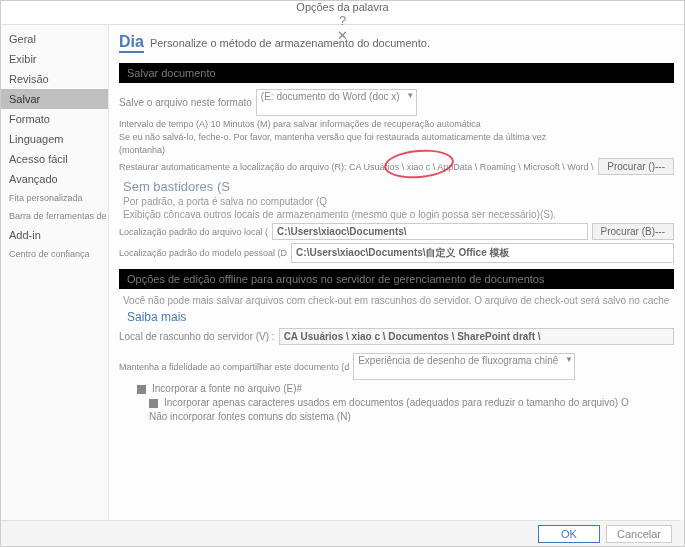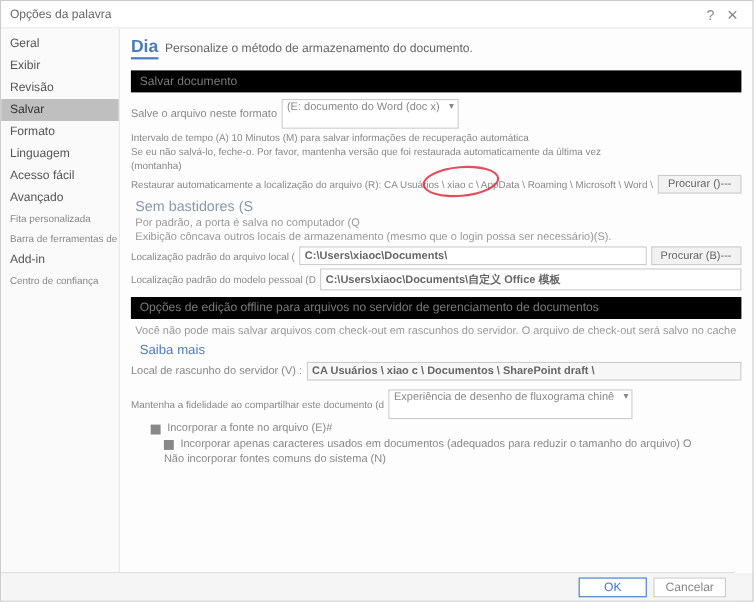--- a/index.html
+++ b/index.html
@@ -1,17 +1,17 @@
 <!DOCTYPE html>
 <html><head>
 <meta charset="utf-8">
 <style>
 * { box-sizing: border-box; margin: 0; padding: 0; font-family: 'Segoe UI', Tahoma, sans-serif; }
 body { background: #f5f5f5; width: 685px; height: 547px; overflow: hidden; position: relative; border: 1px solid #ccc; }
-.titlebar { background: #fff; height: 24px; display: flex; align-items: center; padding: 12px 8px; border-bottom: 1px solid #e0e0e0; color: #666; font-size: 11px; }
+.titlebar { background: #fff; height: 24px; display: flex; align-items: center; padding: 0 8px; border-bottom: 1px solid #e0e0e0; color: #666; font-size: 11px; flex-direction: column; }
 .titlebar .spacer { flex: 1; }
 .titlebar .help-icon, .titlebar .close-icon { width: 20px; text-align: center; color: #888; font-size: 13px; cursor: pointer; }
 .main { display: flex; height: 495px; background: #fdfdfd; }
 .sidebar { width: 108px; border-right: 1px solid #e6e6e6; background: #fafafa; padding-top: 4px; overflow: hidden; }
 .sidebar-item { padding: 4px 8px; font-size: 11px; color: #555; cursor: pointer; white-space: nowrap; overflow: hidden; }
 .sidebar-item.active { background: #bfbfbf; color: #333; }
 .sidebar-item.small { font-size: 9px; color: #888; }
 .content { flex: 1; padding: 8px 10px 8px 10px; overflow: hidden; position: relative; }
 .dia-row { display: flex; align-items: baseline; gap: 6px; margin-bottom: 10px; }
 .dia-label { color: #4a7bbd; font-size: 16px; font-weight: 600; border-bottom: 2px solid #4a7bbd; }
@@ -22,21 +22,21 @@
 .dropdown { border: 1px solid #ccc; background: #fff; padding: 1px 16px 13px 4px; font-size: 10px; color: #888; position: relative; min-width: 120px; }
 .dropdown::after { content: '▾'; position: absolute; right: 3px; top: 0; color: #888; font-size: 9px; }
 .textinput { border: 1px solid #ccc; background: #fff; padding: 2px 4px; font-size: 10px; color: #666; flex: 1; min-width: 100px; font-weight: bold; }
 .browse-btn { border: 1px solid #ccc; background: #f2f2f2; padding: 2px 8px; font-size: 10px; color: #666; cursor: pointer; white-space: nowrap; }
 .redmark { position: absolute; left: 275px; top: 125px; width: 70px; height: 28px; border: 2px solid #d23; border-radius: 50%; transform: rotate(-5deg); pointer-events: none; opacity: 0.8; }
 .checkbox-row { display: flex; align-items: flex-start; gap: 6px; font-size: 10px; color: #888; margin: 3px 0 3px 18px; }
 .checkbox-row .box { width: 9px; height: 9px; background: #888; flex-shrink: 0; margin-top: 2px; }
 .sub-title { color: #8899aa; font-size: 13px; margin: 4px 0 2px 4px; }
 .sub-desc { color: #999; font-size: 10px; margin: 2px 0 2px 4px; }
 .link { color: #4a7bbd; font-size: 12px; margin: 4px 0 4px 8px; cursor: pointer; }
-.footer { position: absolute; bottom: 0; left: 0; right: 16px; height: 26px; display: flex; justify-content: flex-end; align-items: center; gap: 6px; padding: 0 8px; background: #f5f5f5; border-top: 1px solid #e0e0e0; }
+.footer { position: absolute; bottom: 0; left: 0; right: 4px; height: 26px; display: flex; justify-content: flex-end; align-items: center; gap: 6px; padding: 0 8px; background: #f5f5f5; border-top: 1px solid #e0e0e0; }
 .ftr-btn { border: 1px solid #3a78c8; background: #fff; color: #3a78c8; padding: 2px 22px; font-size: 11px; cursor: pointer; }
 .ftr-btn.cancel { border-color: #ccc; color: #888; padding: 2px 10px; }
 </style>
 </head>
 <body>
 
 <div class="titlebar">
   <span>Opções da palavra</span>
   <span class="spacer"></span>
   <span class="help-icon">?</span>

